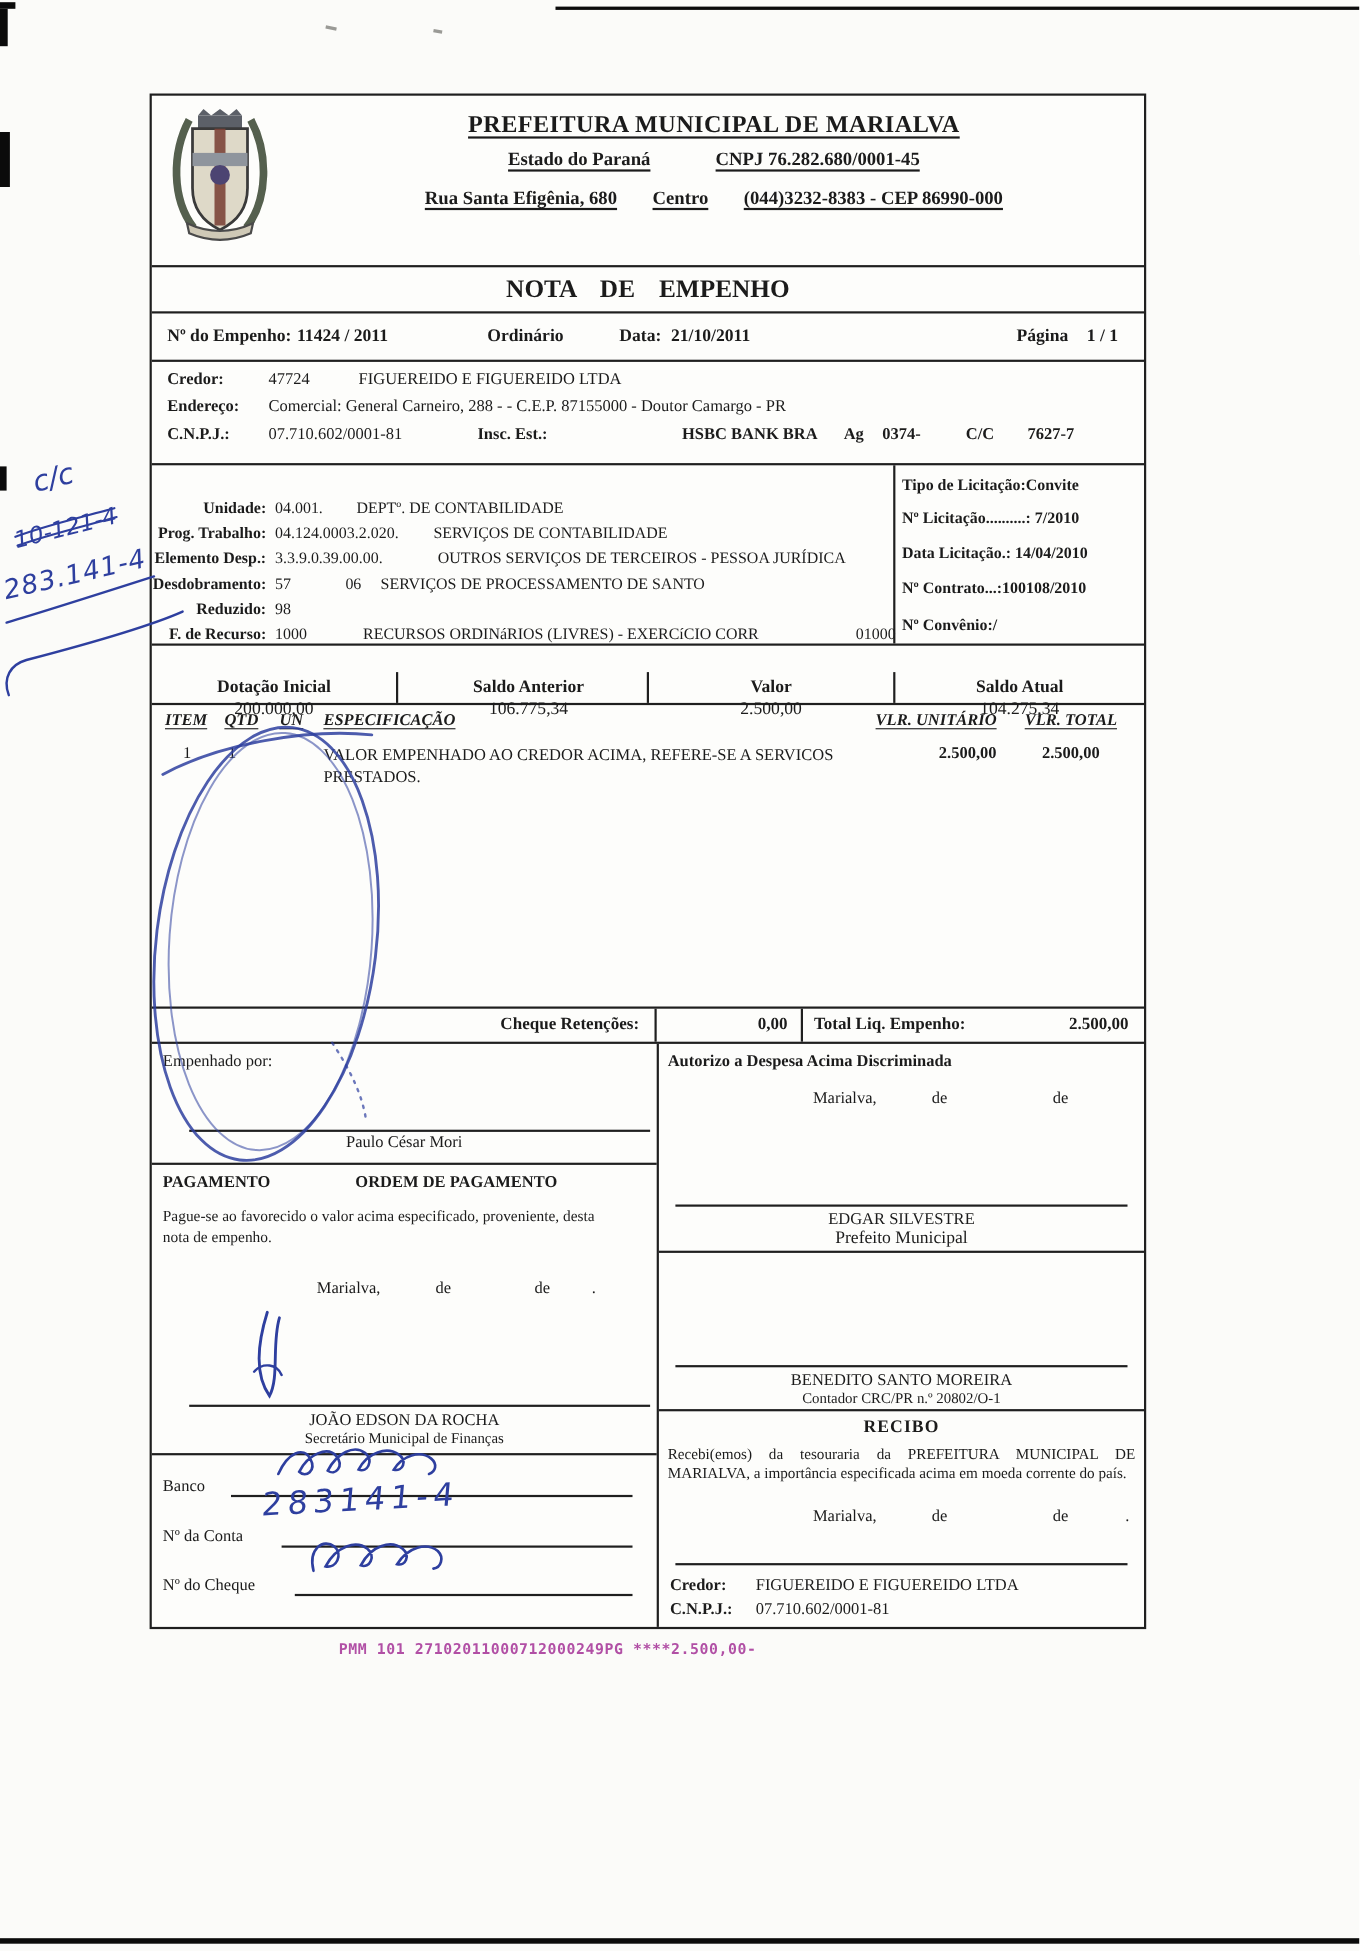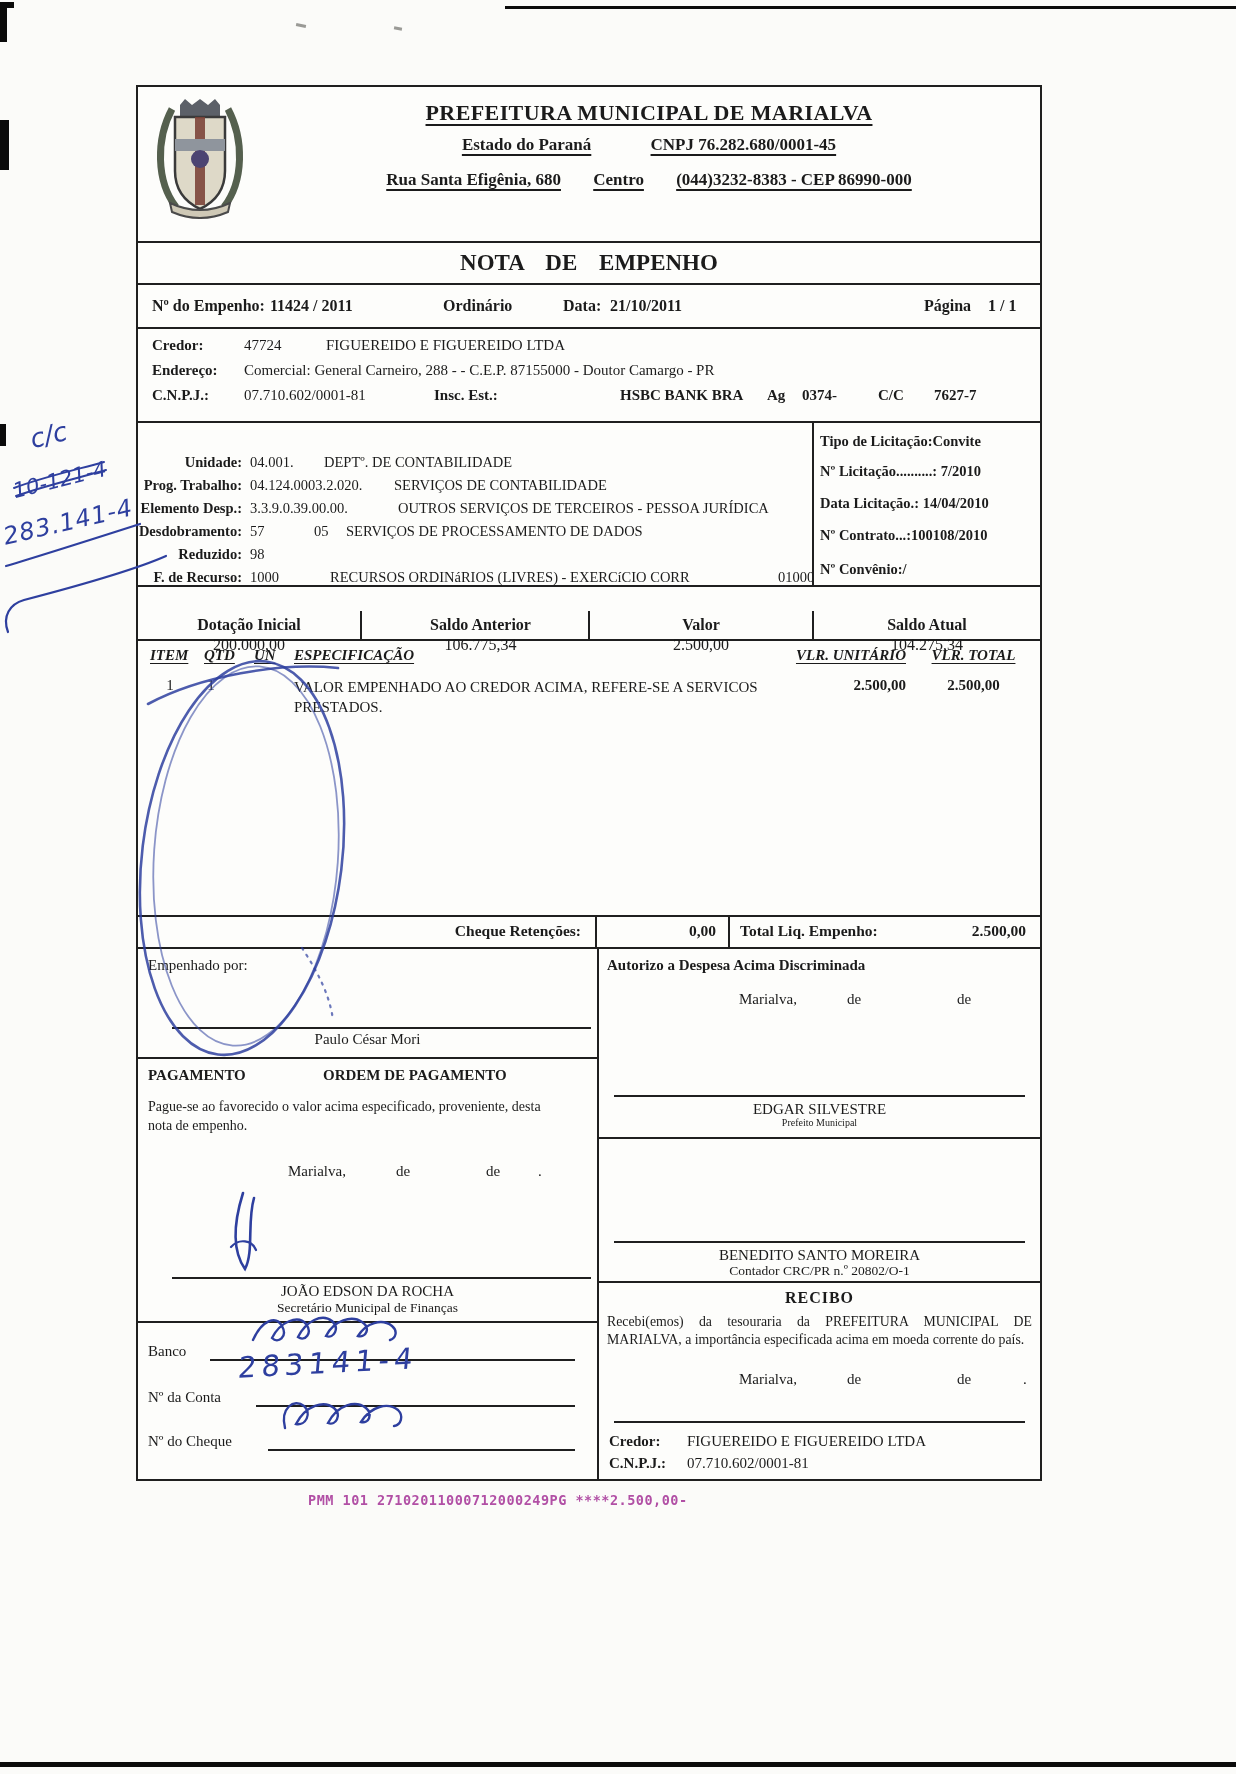--- a/index.html
+++ b/index.html
@@ -155,22 +155,22 @@
         <span class="abs" style="left:256px;">SERVIÇOS DE CONTABILIDADE</span>
       </div>
       <div class="drow" style="top:77px;">
         <span class="lbl">Elemento Desp.:</span>
         <span class="abs" style="left:112px;">3.3.9.0.39.00.00.</span>
         <span class="abs" style="left:260px;">OUTROS SERVIÇOS DE TERCEIROS - PESSOA JURÍDICA</span>
       </div>
       <div class="drow" style="top:100px;">
         <span class="lbl">Desdobramento:</span>
         <span class="abs" style="left:112px;">57</span>
-        <span class="abs" style="left:176px;">05</span>
-        <span class="abs" style="left:208px;">SERVIÇOS DE PROCESSAMENTO DE DADOS</span>
+        <span class="abs" style="left:176px;">06</span>
+        <span class="abs" style="left:208px;">SERVIÇOS DE PROCESSAMENTO DE SANTO</span>
       </div>
       <div class="drow" style="top:123px;">
         <span class="lbl">Reduzido:</span>
         <span class="abs" style="left:112px;">98</span>
       </div>
       <div class="drow" style="top:146px;">
         <span class="lbl">F. de Recurso:</span>
         <span class="abs" style="left:112px;">1000</span>
         <span class="abs" style="left:192px;">RECURSOS ORDINáRIOS (LIVRES) - EXERCíCIO CORR</span>
         <span class="abs" style="left:640px;">01000</span>
@@ -256,21 +256,21 @@
       </div>
 
       <div class="sig-r">
         <div class="sbox" style="height:190px;">
           <span class="abs b" style="left:8px;top:8px;">Autorizo a Despesa Acima Discriminada</span>
           <span class="abs" style="left:140px;top:42px;">Marialva,</span>
           <span class="abs" style="left:248px;top:42px;">de</span>
           <span class="abs" style="left:358px;top:42px;">de</span>
           <div class="hline" style="top:146px;left:15px;right:15px;"></div>
           <div class="ctr" style="top:152px;">EDGAR SILVESTRE</div>
-          <div class="ctr" style="top:168px;font-size:10px;">Prefeito Municipal</div>
+          <div class="ctr" style="top:168px;font-size:16px;">Prefeito Municipal</div>
         </div>
         <div class="sbox" style="height:144px;">
           <div class="hline" style="top:102px;left:15px;right:15px;"></div>
           <div class="ctr" style="top:108px;">BENEDITO SANTO MOREIRA</div>
           <div class="ctr" style="top:124px;font-size:13.5px;">Contador CRC/PR n.º 20802/O-1</div>
         </div>
         <div class="sbox last" style="height:196px;">
           <div class="ctr b" style="top:6px;font-size:16px;letter-spacing:1px;">RECIBO</div>
           <div class="para just" style="left:8px;top:30px;right:8px;">Recebi(emos) da tesouraria da PREFEITURA MUNICIPAL DE MARIALVA, a importância especificada acima em moeda corrente do país.</div>
           <span class="abs" style="left:140px;top:88px;">Marialva,</span>

